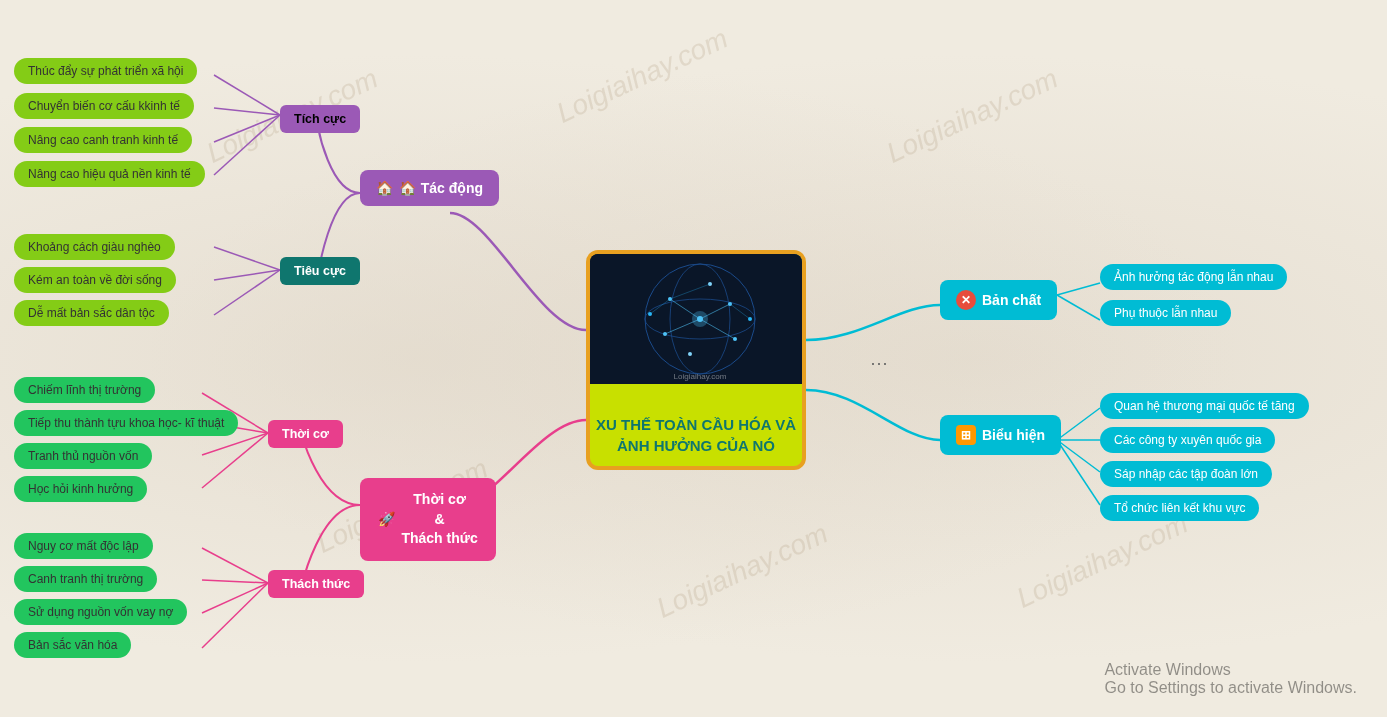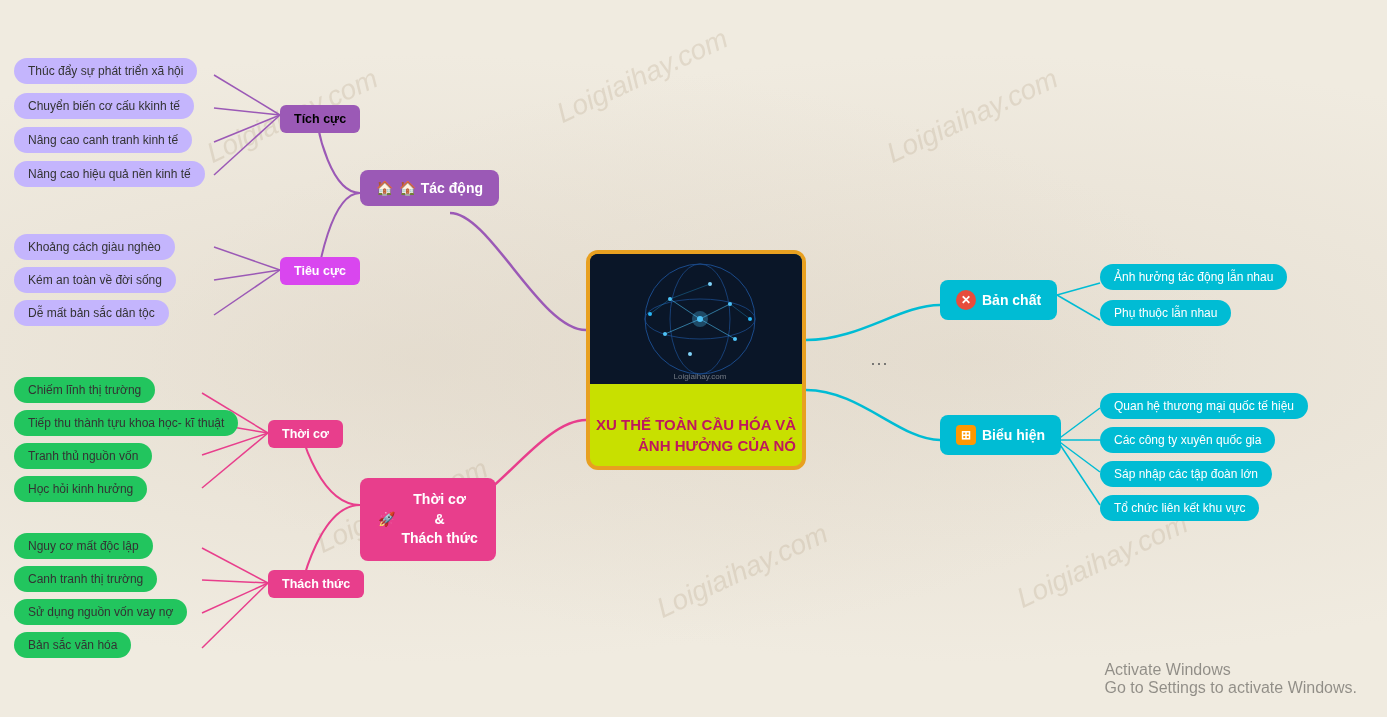--- a/index.html
+++ b/index.html
@@ -57,24 +57,24 @@
       height: 130px;
       background: linear-gradient(135deg, #0a0a3a 0%, #1a1a6e 30%, #0d3b6e 60%, #1a5276 100%);
       display: flex;
       align-items: center;
       justify-content: center;
       overflow: hidden;
     }
 
     .central-node-text {
       padding: 8px 6px 10px;
-      text-align: right;
+      text-align: center;
       font-size: 15px;
       font-weight: bold;
-      color: #be185d;
+      color: #0f766e;
       line-height: 1.4;
       text-transform: uppercase;
       z-index: 2;
     }
 
     
     .branch-node {
       position: absolute;
       border-radius: 8px;
       padding: 10px 16px;
@@ -118,21 +118,21 @@
     }
 
     .node-tich-cuc {
       background: #9b59b6;
       color: #000000;
       left: 280px;
       top: 105px;
     }
 
     .node-tieu-cuc {
-      background: #d946ef;
+      background: #0f766e;
       color: white;
       left: 280px;
       top: 257px;
     }
 
     .node-thoi-co {
       background: #e83e8c;
       color: white;
       left: 268px;
       top: 420px;
@@ -149,21 +149,21 @@
     .leaf-node {
       position: absolute;
       border-radius: 20px;
       padding: 6px 14px;
       font-size: 12px;
       z-index: 10;
       white-space: nowrap;
       font-weight: 500;
     }
 
-    .leaf-purple { background: #c4b5fd; color: #333; }
+    .leaf-purple { background: #84cc16; color: #333; }
     .leaf-pink { background: #22c55e; color: #333; }
     .leaf-teal { background: #00bcd4; color: white; }
 
     
     .node-ban-chat {
       position: absolute;
       left: 940px;
       top: 280px;
       background: #00bcd4;
       color: white;
@@ -351,21 +351,21 @@
 </div>
 
 <div class="leaf-node leaf-teal" style="left:1100px;top:264px;">Ảnh hưởng tác động lẫn nhau</div>
 <div class="leaf-node leaf-teal" style="left:1100px;top:300px;">Phụ thuộc lẫn nhau</div>
 
 <div class="node-bieu-hien">
   <span style="background:#ff9800;border-radius:4px;width:20px;height:20px;display:inline-flex;align-items:center;justify-content:center;font-size:12px;">⊞</span>
   <span>Biểu hiện</span>
 </div>
 
-<div class="leaf-node leaf-teal" style="left:1100px;top:393px;">Quan hệ thương mại quốc tế hiệu</div>
+<div class="leaf-node leaf-teal" style="left:1100px;top:393px;">Quan hệ thương mại quốc tế tăng</div>
 <div class="leaf-node leaf-teal" style="left:1100px;top:427px;">Các công ty xuyên quốc gia</div>
 <div class="leaf-node leaf-teal" style="left:1100px;top:461px;">Sáp nhập các tập đoàn lớn</div>
 <div class="leaf-node leaf-teal" style="left:1100px;top:495px;">Tổ chức liên kết khu vực</div>
 
 <div class="activate-windows">
   <div>Activate Windows</div>
   <div>Go to Settings to activate Windows.</div>
 </div>
 
 </body></html>

